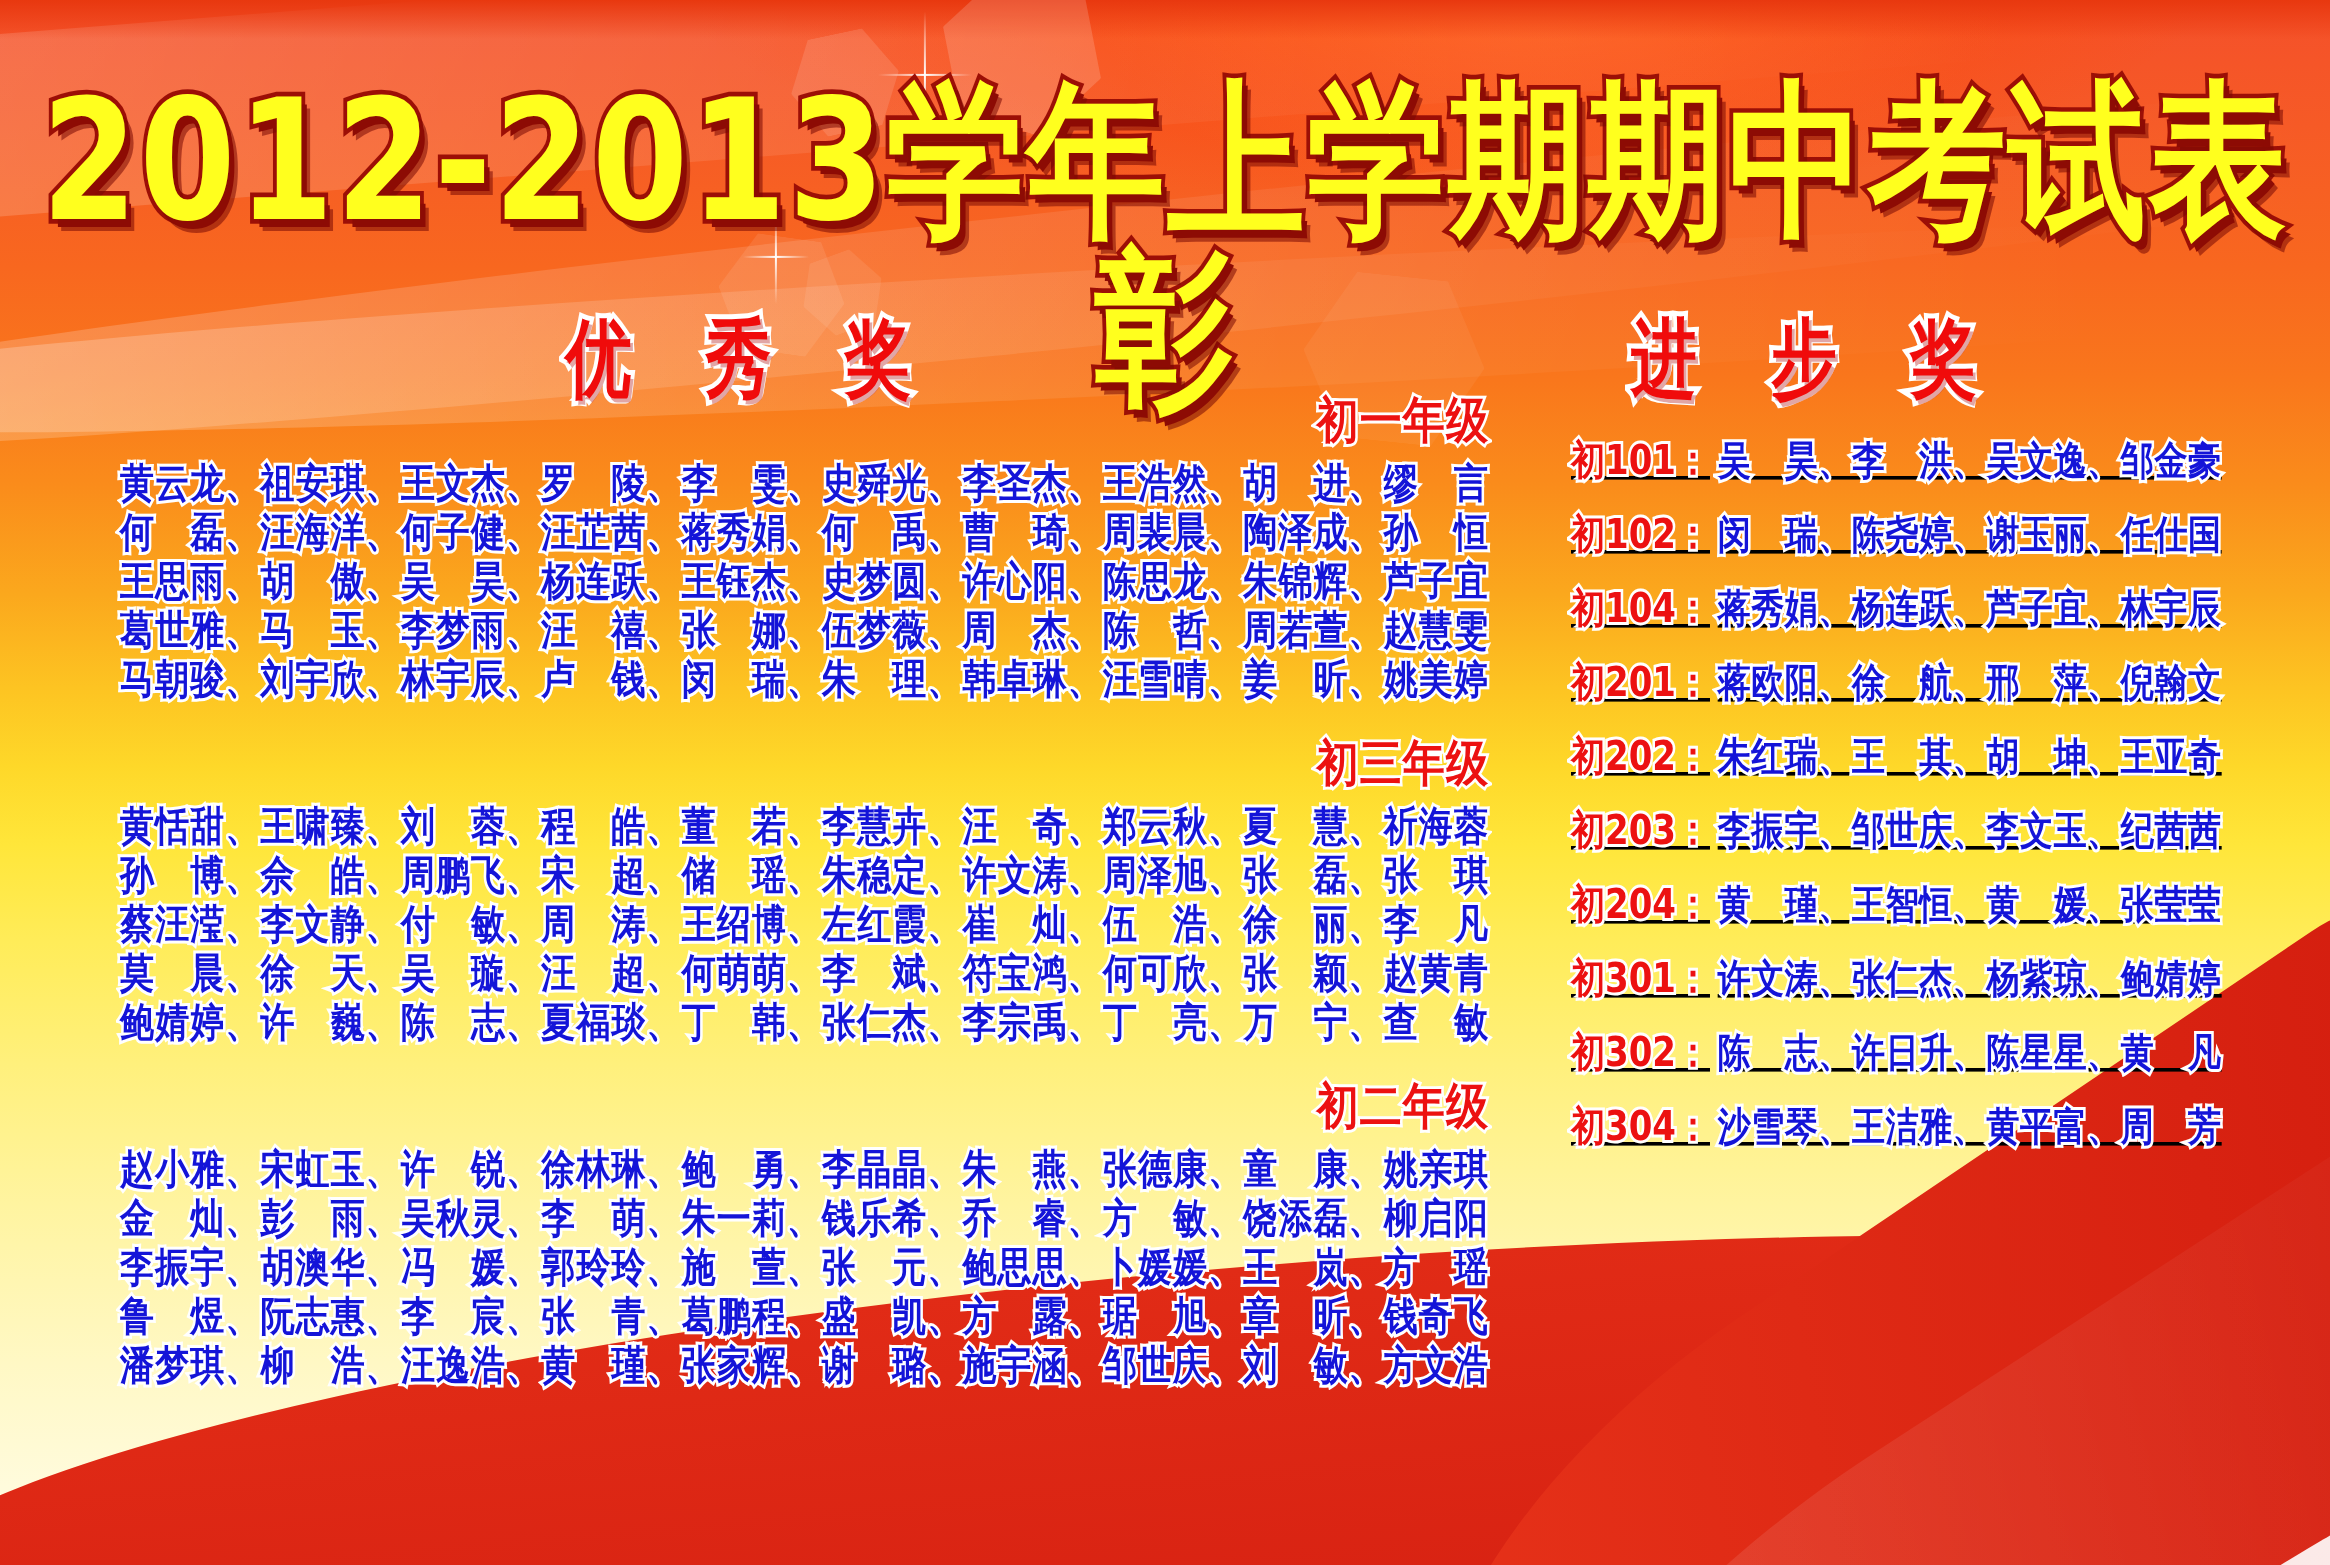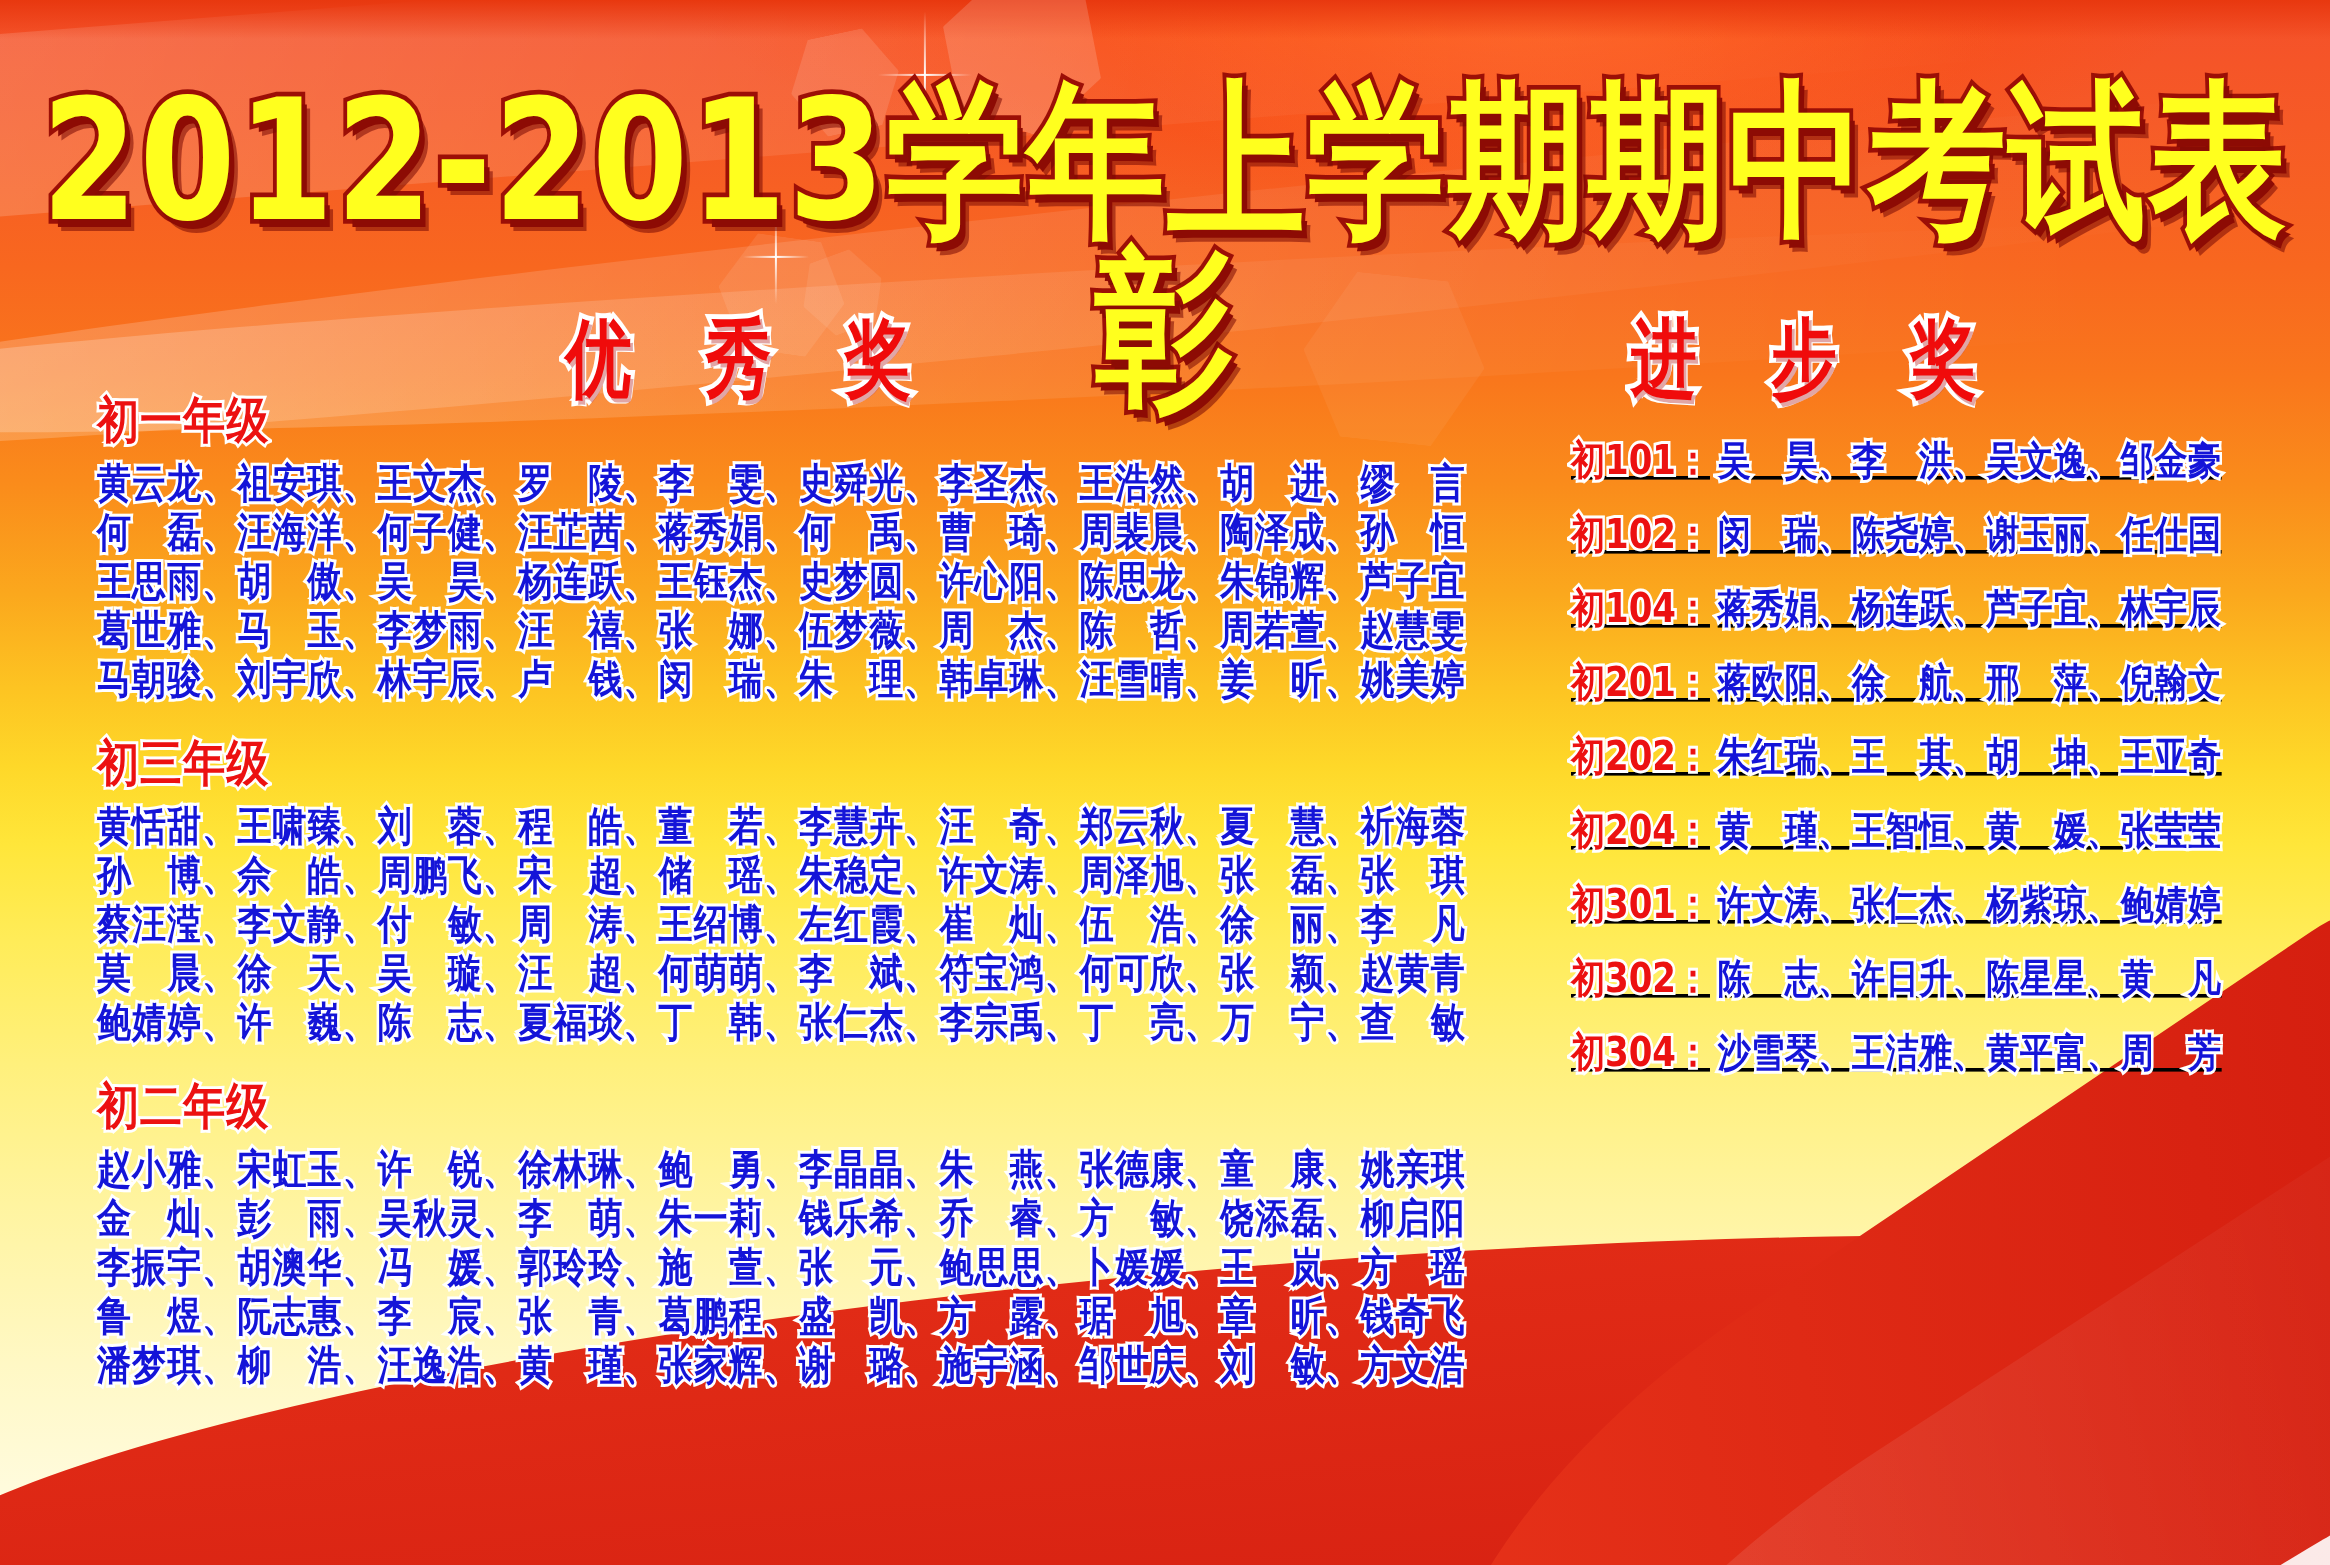--- a/index.html
+++ b/index.html
@@ -145,21 +145,21 @@
     transform-origin:center top;
     white-space:nowrap;
   }
   #award-excellent{left:530px;top:301px;width:442px;text-align:center;}
   #award-progress{left:1568px;top:301px;width:497px;text-align:center;}
 
   
   #left-col{
     position:absolute;left:97px;top:387px;width:1392px;z-index:5;
   }
-  .grade-block{margin-bottom:31px;}
+  .grade-block{margin-bottom:31px;text-align:right;}
   .grade-title{
     font-size:42px;font-weight:bold;color:#ec1111;
     -webkit-text-stroke:5px #fff;paint-order:stroke fill;
     letter-spacing:1.1px;
     margin:0 0 11px 0;
     transform:scaleY(1.18);transform-origin:left top;
     display:inline-block;
   }
   .name-row{
     font-size:34px;font-weight:bold;
@@ -270,20 +270,24 @@
     </div>
     <div class="class-row">
       <span class="class-label">初201：</span>
       <span class="class-names">蒋欧阳、徐　航、邢　萍、倪翰文</span>
     </div>
     <div class="class-row">
       <span class="class-label">初202：</span>
       <span class="class-names">朱红瑞、王　其、胡　坤、王亚奇</span>
     </div>
     <div class="class-row">
+      <span class="class-label">初203：</span>
+      <span class="class-names">李振宇、邹世庆、李文玉、纪茜茜</span>
+    </div>
+    <div class="class-row">
       <span class="class-label">初204：</span>
       <span class="class-names">黄　瑾、王智恒、黄　媛、张莹莹</span>
     </div>
     <div class="class-row">
       <span class="class-label">初301：</span>
       <span class="class-names">许文涛、张仁杰、杨紫琼、鲍婧婷</span>
     </div>
     <div class="class-row">
       <span class="class-label">初302：</span>
       <span class="class-names">陈　志、许日升、陈星星、黄　凡</span>

